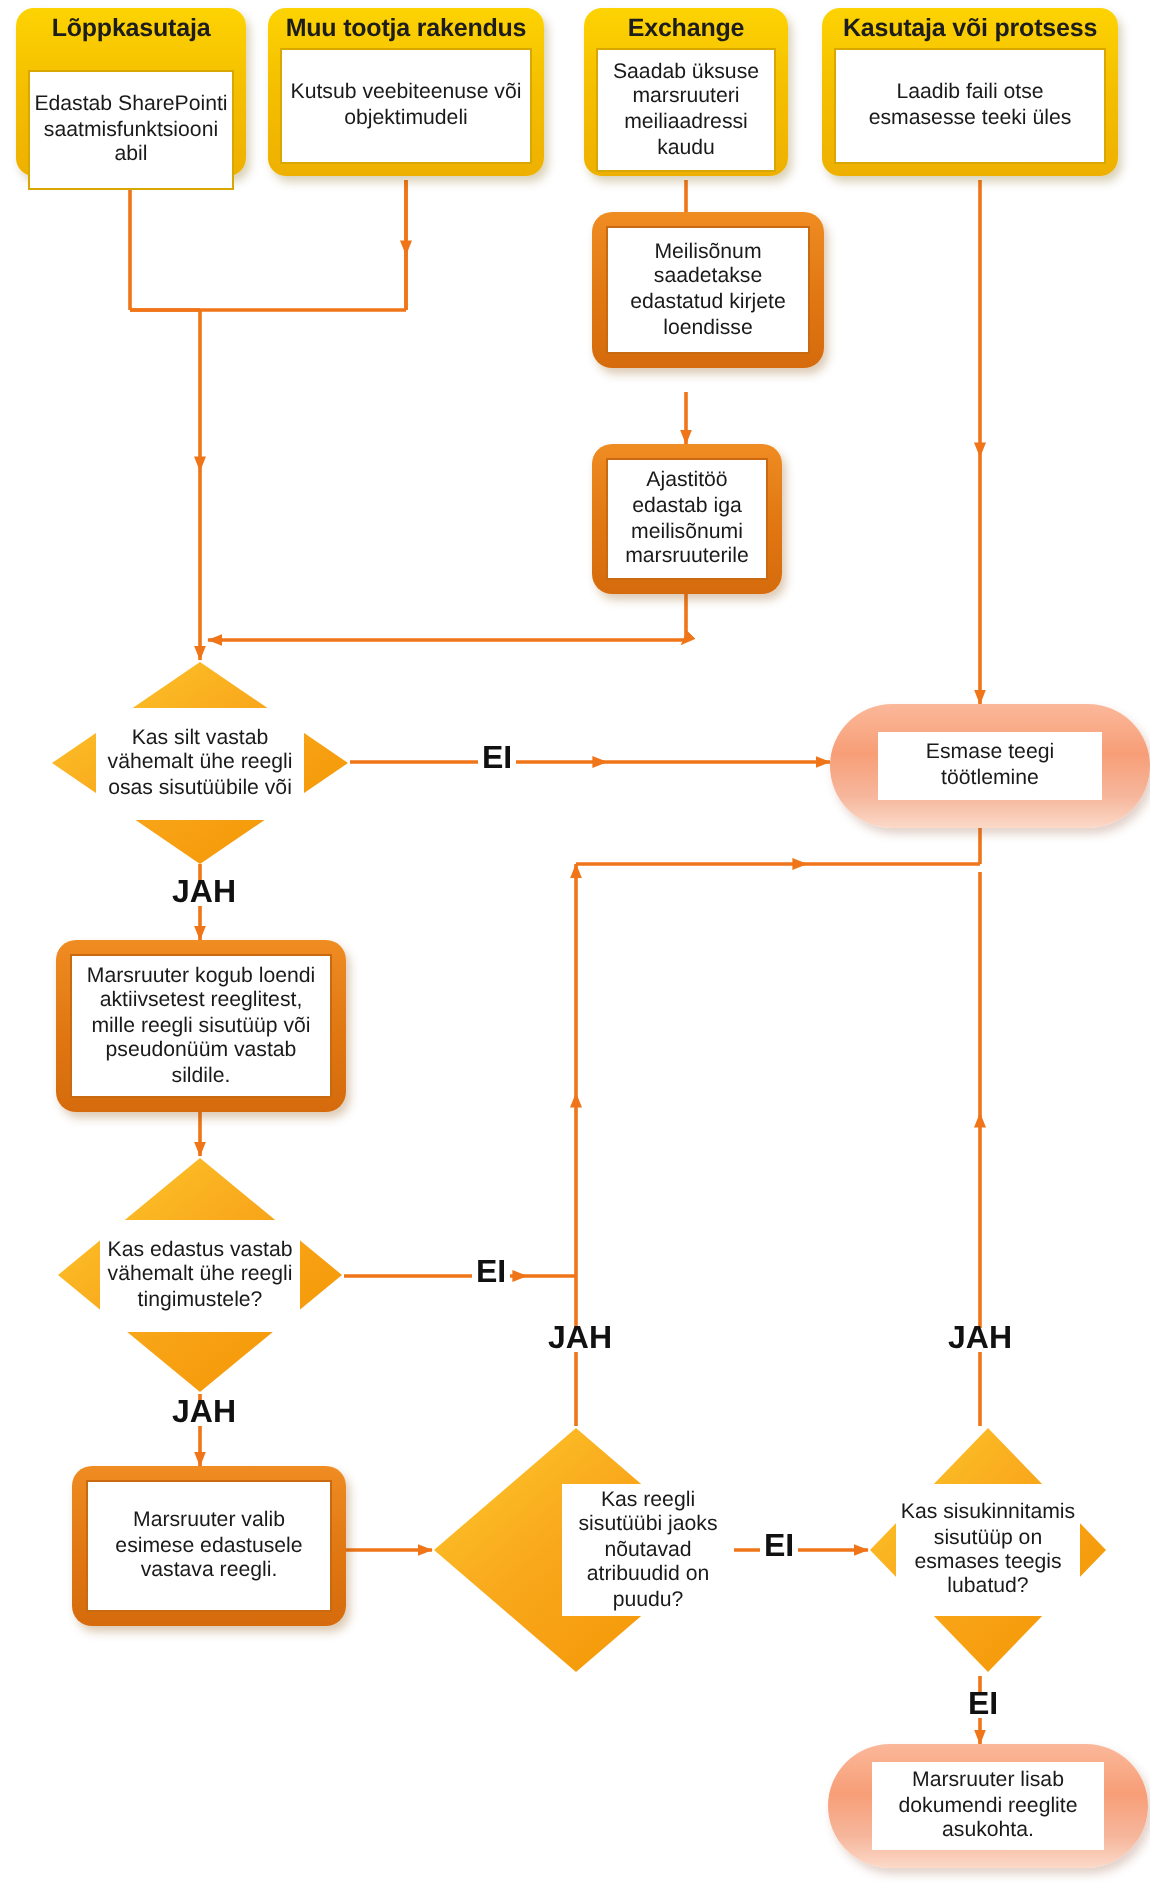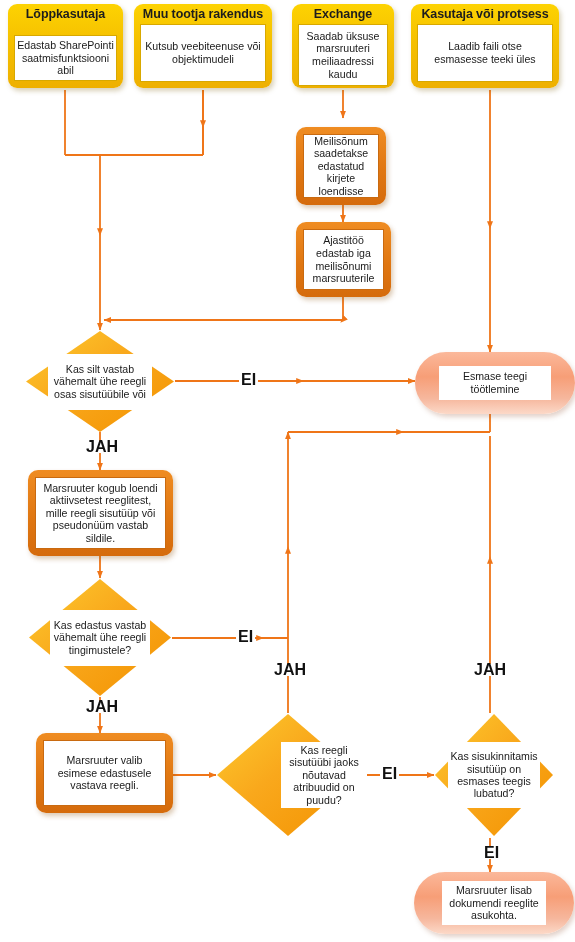--- a/index.html
+++ b/index.html
@@ -209,21 +209,21 @@
       <path d="M360,775 L405,775 L434,775" marker-end="url(#arw)"></path>
 
       <path d="M490,713 L490,560 L490,436" marker-mid="url(#arwm)"></path>
 
       <path d="M490,838 L490,872" marker-end="url(#arw)"></path>
     </g>
   </svg>
 
   <div class="actor" style="left:8px;  top:4px;  width:115px; height:84px;">
     <span class="actor-title">Lõppkasutaja</span>
-    <div class="actor-body" style="height:46px;margin-top:13px;">
+    <div class="actor-body" style="height:60px;margin-top:13px;">
       <span>Edastab SharePointi saatmisfunktsiooni abil</span>
     </div>
   </div>
 
   <div class="actor" style="left:134px; top:4px;  width:138px; height:84px;">
     <span class="actor-title">Muu tootja rakendus</span>
     <div class="actor-body" style="height:58px;">
       <span>Kutsub veebiteenuse või objektimudeli</span>
     </div>
   </div>
@@ -235,21 +235,21 @@
     </div>
   </div>
 
   <div class="actor" style="left:411px; top:4px;  width:148px; height:84px;">
     <span class="actor-title">Kasutaja või protsess</span>
     <div class="actor-body" style="height:58px;">
       <span>Laadib faili otse esmasesse teeki üles</span>
     </div>
   </div>
 
-  <div class="process" style="left:296px; top:127px; width:90px; height:78px;">
+  <div class="process" style="left:296px; top:106px; width:116px; height:78px;">
     <div class="proc-body">
       <span>Meilisõnum saadetakse edastatud kirjete loendisse</span>
     </div>
   </div>
 
   <div class="process" style="left:296px; top:222px; width:95px; height:75px;">
     <div class="proc-body">
       <span>Ajastitöö edastab iga meilisõnumi marsruuterile</span>
     </div>
   </div>
@@ -330,21 +330,21 @@
     </div>
   </div>
 
   <div class="terminator" style="left:415px; top:352px; width:160px; height:62px;">
     <div class="term-body" style="width:112px;height:34px;">
       <span>Esmase teegi töötlemine</span>
     </div>
   </div>
 
   <div class="terminator" style="left:414px; top:872px; width:160px; height:62px;">
-    <div class="term-body" style="width:104px;height:44px;">
+    <div class="term-body" style="width:116px;height:44px;">
       <span>Marsruuter lisab dokumendi reeglite asukohta.</span>
     </div>
   </div>
 
   <div class="edge-label" style="left:239px; top:374px;">EI</div>
   <div class="edge-label" style="left:84px;  top:441px;">JAH</div>
   <div class="edge-label" style="left:236px; top:631px;">EI</div>
   <div class="edge-label" style="left:84px;  top:701px;">JAH</div>
   <div class="edge-label" style="left:272px; top:664px;">JAH</div>
   <div class="edge-label" style="left:380px; top:768px;">EI</div>

